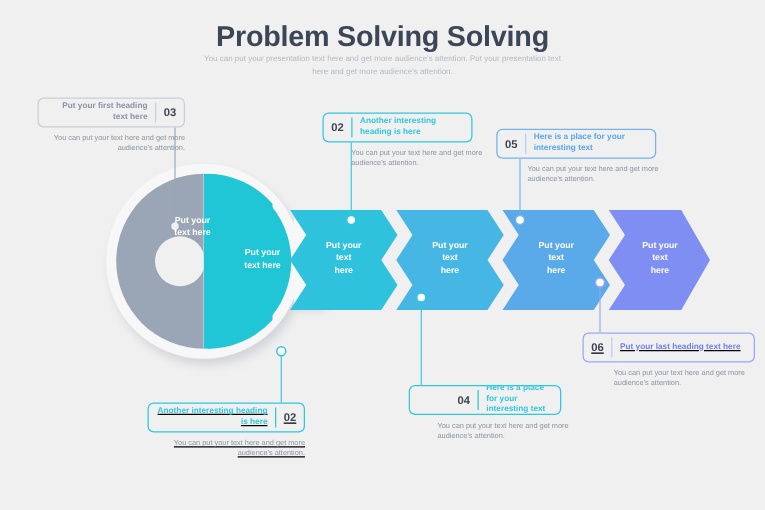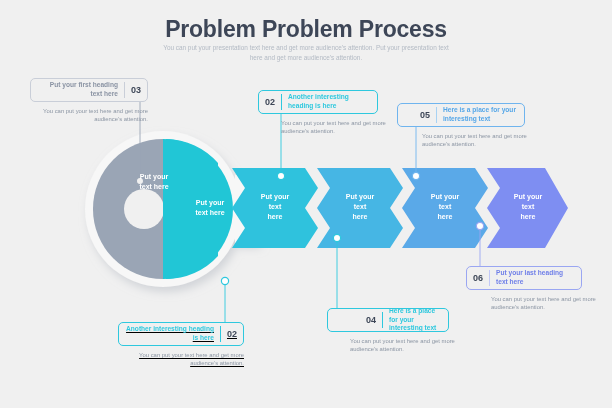--- a/index.html
+++ b/index.html
@@ -68,21 +68,21 @@
 
   
   .v-gray .cbox{border-color:#c9ced8;}
   .v-gray .head{color:#8a93a3;}
   .v-gray .divider{background:#c9ced8;}
 
   .v-cyan .cbox{border-color:#2ec8de;}
   .v-cyan .head{color:#2ec8de;}
   .v-cyan .divider{background:#2ec8de;}
 
-  .v-blue .cbox{border-color:#6fb4ee;padding-left:16px;}
+  .v-blue .cbox{border-color:#6fb4ee;}
   .v-blue .head{color:#56a7e8;}
   .v-blue .divider{background:#a8d2f3;}
 
   .v-indigo .cbox{border-color:#9aa6f2;}
   .v-indigo .head{color:#6f7fe8;}
   .v-indigo .divider{background:#c2c9f7;}
 
   
   #c01{left:30px;top:78px;width:118px;}
   #c01 .cbox{width:118px;height:24px;}
@@ -98,37 +98,37 @@
 
   #c04{left:327px;top:308px;width:122px;}
   #c04 .cbox{width:122px;height:24px;padding-left:32px;}
   #c04 .body{width:105px;margin-left:19px;}
 
   #c05{left:397px;top:103px;width:128px;}
   #c05 .cbox{width:128px;height:24px;}
   #c05 .body{width:110px;margin-left:21px;}
 
   #c06{left:466px;top:266px;width:126px;}
-  #c06 .cbox{width:116px;height:24px;}
+  #c06 .cbox{width:138px;height:24px;text-decoration:underline;}
   #c06 .body{width:108px;margin-left:21px;}
 
   .seglabel{
     position:absolute;
     color:#ffffff;font-weight:bold;
     text-align:center;
     font-size:7px;line-height:10px;
     pointer-events:none;
   }
 </style>
 </head>
 <body>
 
 <div id="stage">
 
-  <div class="title">Problem Problem Process</div>
+  <div class="title">Problem Solving Solving</div>
   <div class="subtitle">You can put your presentation text here and get more audience's attention. Put your presentation text here and get more audience's attention.</div>
 
   <svg id="keysvg" viewBox="0 0 612 408">
     <defs>
       <filter id="softshadow" x="-25%" y="-25%" width="150%" height="160%">
         <feDropShadow dx="3" dy="5" stdDeviation="4" flood-color="#b9bec6" flood-opacity="0.55"></feDropShadow>
       </filter>
       <clipPath id="leftHalf">
           <rect x="80" y="120" width="83" height="180"></rect>
         </clipPath>

